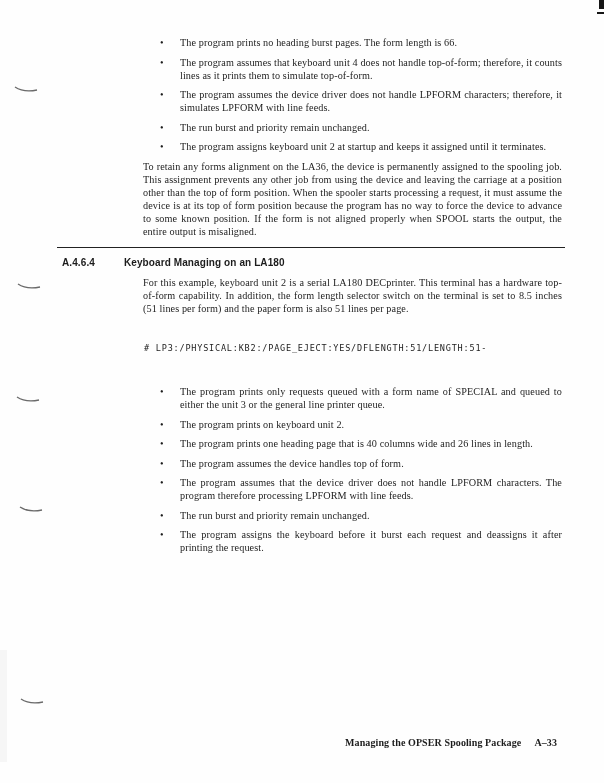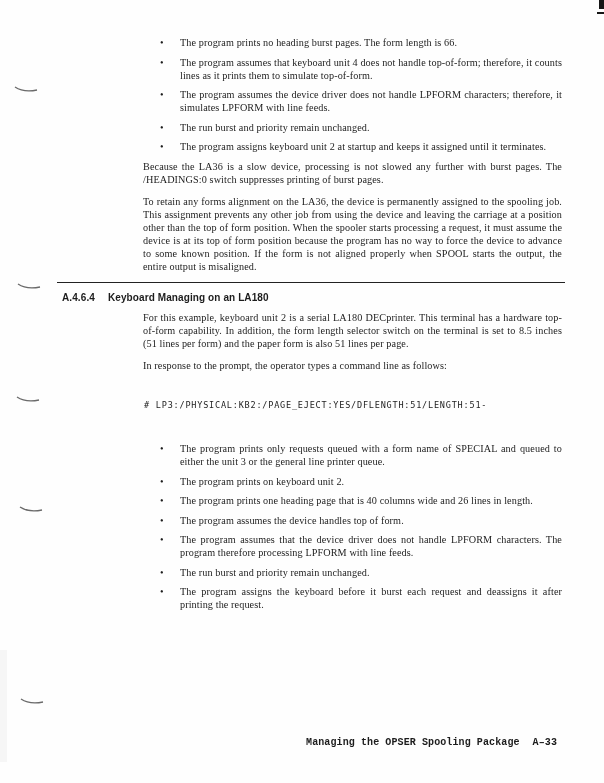--- a/index.html
+++ b/index.html
@@ -39,34 +39,34 @@
   }
   .sect-heading {
     font-family:"Liberation Sans", sans-serif;
     font-weight:bold;
     font-size:10px;
     line-height:13px;
     margin:0 0 7px -81px;
     text-align:left;
     letter-spacing:0.1px;
   }
-  .sect-heading .num { margin-right:13px; }
+  .sect-heading .num { margin-right:29px; }
   .code {
     font-family:"DejaVu Sans Mono", monospace;
     font-size:8.5px;
     line-height:11px;
     letter-spacing:0.8px;
     white-space:pre;
     text-align:left;
     margin:-3px 0 9px 1px;
   }
   .footer {
     position:absolute;
     top:737px; right:47px;
-    font-family:Liberation Mono, monospace;
+    font-family:Liberation Serif, serif;
     font-weight:bold;
     font-size:10px;
     letter-spacing:0.1px;
     color:#1c1c1c;
     white-space:nowrap;
   }
   .footer .pageno { margin-left:13px; }
   .corner-a {
     position:absolute; right:0; top:0;
     width:5px; height:9px; background:#161616;
@@ -125,30 +125,28 @@
       <div class="bullet">
         <span class="dot">•</span>
         <span class="txt">The run burst and priority remain unchanged.</span>
       </div>
       <div class="bullet">
         <span class="dot">•</span>
         <span class="txt">The program assigns keyboard unit 2 at startup and keeps it assigned until it terminates.</span>
       </div>
     </div>
 
-    <p class="para">Because the LA36 is a slow device, processing is not slowed any further with burst pages. The /HEADINGS:0 switch suppresses printing of burst pages.</p>
     <p class="para">To retain any forms alignment on the LA36, the device is permanently assigned to the spooling job. This assignment prevents any other job from using the device and leaving the carriage at a position other than the top of form position. When the spooler starts processing a request, it must assume the device is at its top of form position because the program has no way to force the device to advance to some known position. If the form is not aligned properly when SPOOL starts the output, the entire output is misaligned.</p>
 
     <div class="sect-rule"></div>
     <div class="sect-heading">
       <span class="num">A.4.6.4</span><span>Keyboard Managing on an LA180</span>
     </div>
 
     <p class="para">For this example, keyboard unit 2 is a serial LA180 DECprinter. This terminal has a hardware top-of-form capability. In addition, the form length selector switch on the terminal is set to 8.5 inches (51 lines per form) and the paper form is also 51 lines per page.</p>
-    <p class="para">In response to the prompt, the operator types a command line as follows:</p>
 
     <div class="code">
       <div># LP3:/PHYSICAL:KB2:/PAGE_EJECT:YES/DFLENGTH:51/LENGTH:51-</div>
     </div>
 
 
     <div class="list">
       <div class="bullet">
         <span class="dot">•</span>
         <span class="txt">The program prints only requests queued with a form name of SPECIAL and queued to either the unit 3 or the general line printer queue.</span>

